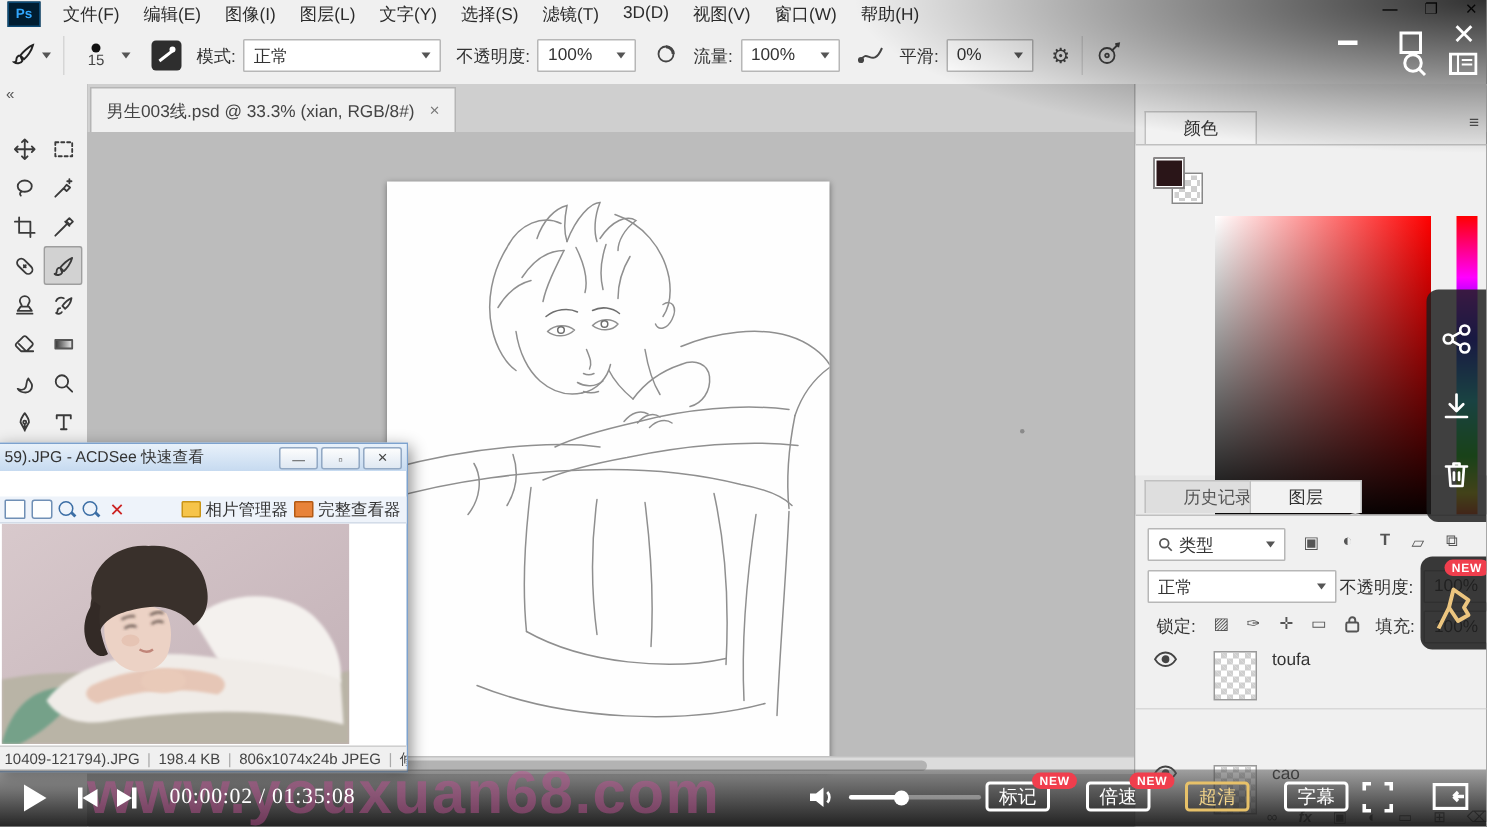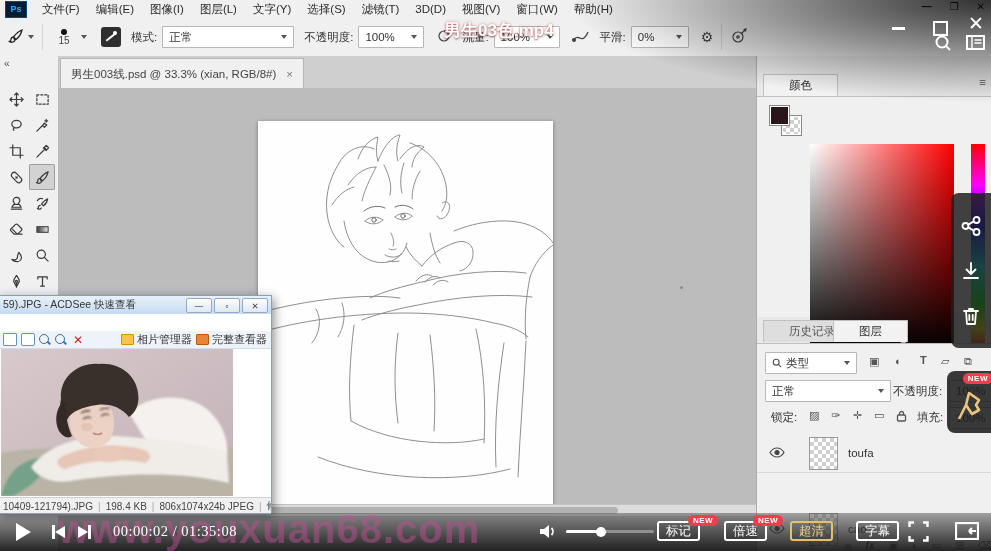--- a/index.html
+++ b/index.html
@@ -40,21 +40,21 @@
   #rightpanel{left:756px;top:56px;width:235px;height:495px;background:#e9e9e9;border-left:1px solid #ababab;font-size:11.5px;color:#333;}
   .ptab{position:absolute;background:#f2f2f2;border:1px solid #c0c0c0;border-bottom:none;padding:3px 25px;font-size:11.5px;color:#333;}
   .ptab.inactive{background:#dedede;color:#555;}
   #colorsq{position:absolute;left:53px;top:47px;width:144px;height:205px;
     background:linear-gradient(to bottom,rgba(0,0,0,0),#000),linear-gradient(to right,#fff,#f00);}
   #huestrip{position:absolute;left:214px;top:47px;width:14px;height:205px;
     background:linear-gradient(to bottom,#f00,#f0f 20%,#00f 40%,#0ff 60%,#0f0 78%,#ff0 90%,#f00);}
   #picker{position:absolute;left:87px;top:198px;width:11px;height:11px;border:1.5px solid #ddd;border-radius:50%;}
   .swatch{position:absolute;border:1px solid #888;box-shadow:0 0 0 1px #fff inset;}
   .checker{background-color:#fff;background-image:linear-gradient(45deg,#cfcfcf 25%,transparent 25%,transparent 75%,#cfcfcf 75%),linear-gradient(45deg,#cfcfcf 25%,transparent 25%,transparent 75%,#cfcfcf 75%);background-size:8px 8px;background-position:0 0,4px 4px;}
-  .layerrow{position:absolute;left:0;width:235px;height:38px;display:flex;align-items:center;border-bottom:1px solid #d8d8d8;}
+  .layerrow{position:absolute;left:0;width:235px;height:38px;display:flex;align-items:flex-start;border-bottom:1px solid #d8d8d8;}
   .layerrow.sel{background:#c9c9c9;}
   .eye svg{stroke:#444;fill:none;stroke-width:1.2;}
   .lthumb{width:27px;height:31px;border:1px solid #9a9a9a;margin-left:24px;}
   .lname{margin-left:10px;font-size:11.5px;color:#333;}
   .mini{font-size:11px;color:#555;}
   
   #acdsee{left:-2px;top:295px;width:272px;height:218px;border:1px solid #7da2ce;background:#fff;box-shadow:2px 3px 10px rgba(0,0,0,.45);font-size:11px;color:#333;}
   #acd-title{position:absolute;left:0;top:0;width:100%;height:18px;background:linear-gradient(#e8f1fa,#c6daf0);display:flex;align-items:center;padding-left:4px;box-sizing:border-box;font-size:10.5px;color:#333;}
   .acd-btn{width:24px;height:13px;background:linear-gradient(#fdfdfd,#dfe8f2);border:1px solid #93a9c4;border-radius:2px;
     display:flex;align-items:center;justify-content:center;font-size:8.5px;color:#444;margin-left:2px;}
@@ -480,21 +480,20 @@
         <span class="st-sep">|</span>
       <span>198.4 KB</span>
         <span class="st-sep">|</span>
       <span>806x1074x24b JPEG</span>
         <span class="st-sep">|</span>
       <span>修改...</span>
     </div>
   </div>
 
   <div id="topshade" class="abs"></div>
-  <div id="vtitle" class="abs">男生03色.mp4</div>
 
   <div class="abs" style="left:886px;top:16px;width:105px;height:36px;z-index:42">
     <div style="position:absolute;left:6px;top:11px;width:13px;height:2.5px;background:#fff"></div>
     <div style="position:absolute;left:47px;top:5px;width:11px;height:11px;border:2.5px solid #fff"></div>
     <div style="position:absolute;left:82px;top:-4px;color:#fff;font-size:19px;font-weight:bold">✕</div>
     <svg style="position:absolute;left:48px;top:18px" width="18" height="18" viewBox="0 0 18 18" stroke="#fff" fill="none" stroke-width="2">
         <circle cx="8" cy="8" r="5.5"></circle>
         <path d="M12 12l4 4"></path>
       </svg>
     <svg style="position:absolute;left:80px;top:19px" width="19" height="15" viewBox="0 0 19 15" stroke="#fff" fill="none" stroke-width="2">

